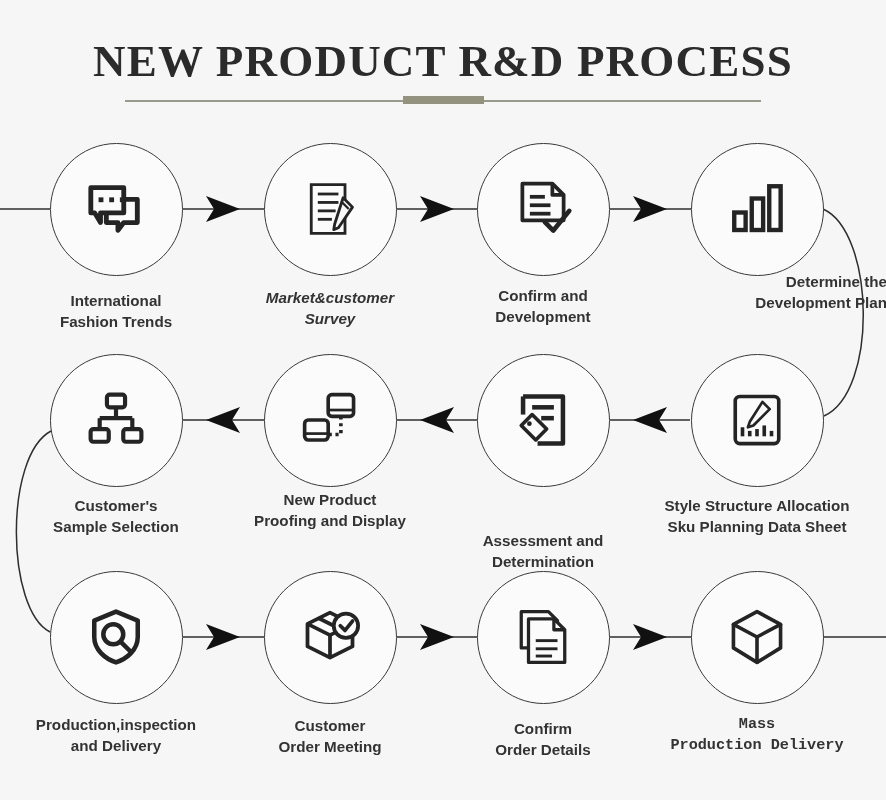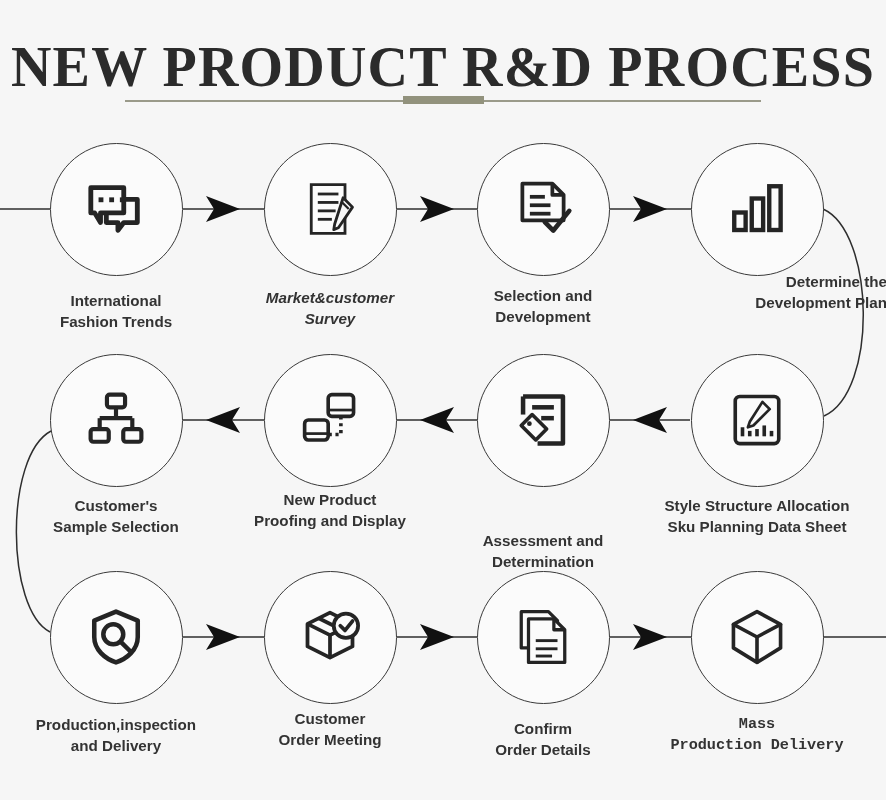--- a/index.html
+++ b/index.html
@@ -12,21 +12,21 @@
   #stage { position: relative; width: 886px; height: 800px; }
 
   
   .title-wrap {
     position: absolute; left: 0; top: 38px; width: 886px;
     text-align: center;
   }
   .title {
     font-family: "Liberation Serif", "DejaVu Serif", serif;
     font-weight: bold;
-    font-size: 56px;
+    font-size: 45px;
     letter-spacing: 1.2px;
     color: #2b2b2b;
     line-height: 1.05;
     white-space: nowrap;
   }
   .divider {
     position: absolute; left: 125px; top: 100px;
     width: 636px; height: 2px;
     background: #9a9a8a;
   }
@@ -147,21 +147,21 @@
     <div class="circle">
       <svg width="60" height="60" viewBox="0 0 64 64">
         <path d="M10 5 H42 L54 17 V44 H10 Z" fill="none" stroke="#242424" stroke-width="4" stroke-linejoin="round"></path>
         <path d="M42 5 V17 H54" fill="none" stroke="#242424" stroke-width="4" stroke-linejoin="round"></path>
         <line x1="18" y1="19" x2="34" y2="19" stroke="#242424" stroke-width="4"></line>
         <line x1="18" y1="28" x2="40" y2="28" stroke="#242424" stroke-width="4"></line>
         <line x1="18" y1="37" x2="40" y2="37" stroke="#242424" stroke-width="4"></line>
         <path d="M34 46 L43 55 L60 34" fill="none" stroke="#242424" stroke-width="5" stroke-linecap="round" stroke-linejoin="round"></path>
       </svg>
     </div>
-    <div class="label" style="top:77px;">Selection and
+    <div class="label" style="top:77px;">Confirm and
 Development</div>
   </div>
 
   <div class="node" style="left:757px; top:209px;">
     <div class="circle">
       <svg width="56" height="56" viewBox="0 0 64 64">
         <rect x="6" y="36" width="13" height="20" fill="none" stroke="#242424" stroke-width="5"></rect>
         <rect x="26" y="20" width="13" height="36" fill="none" stroke="#242424" stroke-width="5"></rect>
         <rect x="46" y="6" width="13" height="50" fill="none" stroke="#242424" stroke-width="5"></rect>
       </svg>
@@ -247,21 +247,21 @@
     <div class="circle">
       <svg width="60" height="60" viewBox="0 0 64 64">
         <path d="M32 6 L56 18 V42 L32 54 L8 42 V18 Z" fill="none" stroke="#242424" stroke-width="4" stroke-linejoin="round"></path>
         <path d="M8 18 L32 30 L56 18" fill="none" stroke="#242424" stroke-width="4" stroke-linejoin="round"></path>
         <line x1="32" y1="30" x2="32" y2="54" stroke="#242424" stroke-width="4"></line>
         <line x1="20" y1="12" x2="44" y2="24" stroke="#242424" stroke-width="4"></line>
         <circle cx="49" cy="20" r="13" fill="#fbfbfb" stroke="#242424" stroke-width="4"></circle>
         <path d="M43 20 L48 25 L56 15" fill="none" stroke="#242424" stroke-width="4" stroke-linecap="round" stroke-linejoin="round"></path>
       </svg>
     </div>
-    <div class="label" style="top:72px;">Customer
+    <div class="label" style="top:79px;">Customer
 Order Meeting</div>
   </div>
 
   <div class="node" style="left:543px; top:637px;">
     <div class="circle">
       <svg width="58" height="58" viewBox="0 0 64 64">
         <path d="M8 4 H38 L48 14 V44 H8 Z" fill="none" stroke="#242424" stroke-width="3.6" stroke-linejoin="round"></path>
         <path d="M16 12 H44 L56 24 V60 H16 Z" fill="#fbfbfb" stroke="#242424" stroke-width="3.6" stroke-linejoin="round"></path>
         <path d="M44 12 V24 H56" fill="none" stroke="#242424" stroke-width="3.6" stroke-linejoin="round"></path>
         <line x1="24" y1="36" x2="48" y2="36" stroke="#242424" stroke-width="3.2"></line>

